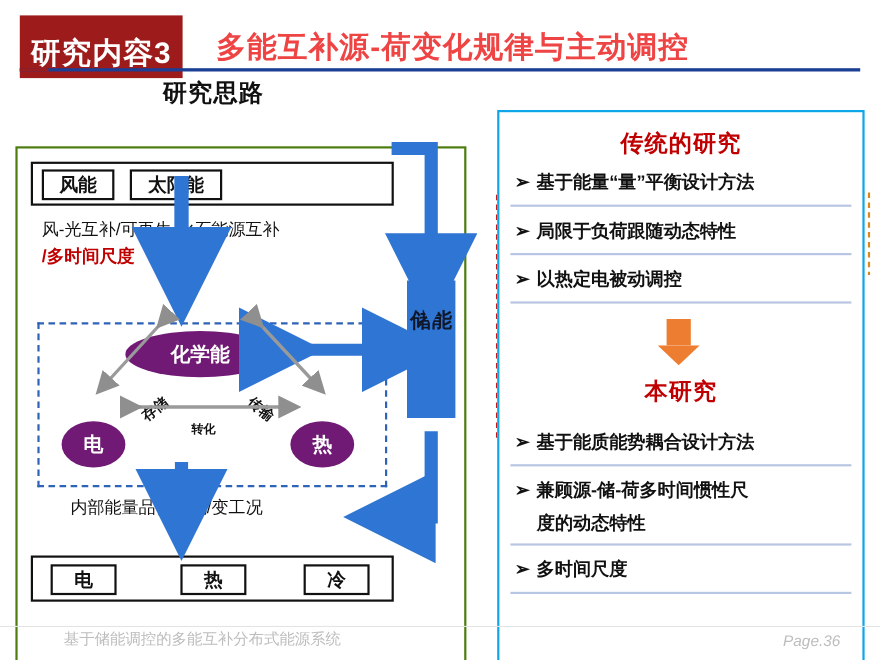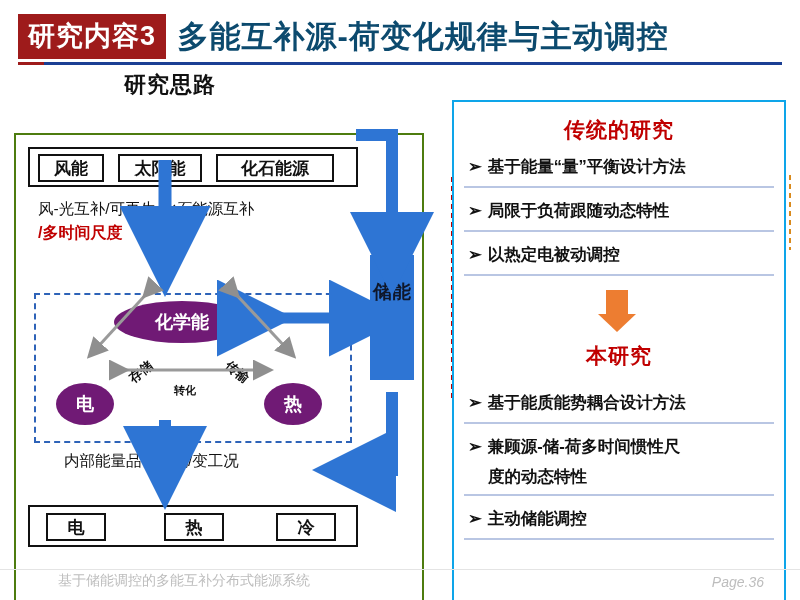--- a/index.html
+++ b/index.html
@@ -28,30 +28,30 @@
     top: 14px;
     width: 764px;
     height: 46px;
   }
   .title-red-box {
     display: inline-block;
     background: #9e1b1b;
     color: #ffffff;
     font-size: 27px;
     font-weight: bold;
-    padding: 4px 10px 5px 10px;
+    padding: 16px 10px 5px 10px;
     letter-spacing: 1px;
     vertical-align: middle;
   }
   .title-blue {
     display: inline-block;
-    color: #0c4a6e;
-    font-size: 31px;
-    font-weight: bold;
-    margin-left: 7px;
+    color: #ef4444;
+    font-size: 27px;
+    font-weight: bold;
+    margin-left: 26px;
     vertical-align: middle;
     letter-spacing: 1px;
   }
   .title-underline {
     position: absolute;
     left: 18px;
     top: 62px;
     width: 764px;
     height: 3px;
     background: #1b3f94;
@@ -61,21 +61,21 @@
     left: 18px;
     top: 62px;
     width: 26px;
     height: 3px;
     background: #9e1b1b;
   }
 
   
   .section-heading {
     position: absolute;
-    left: 124px;
+    left: 148px;
     top: 70px;
     font-size: 22px;
     font-weight: bold;
     color: #111111;
     letter-spacing: 1px;
   }
 
   
   .left-panel {
     position: absolute;
@@ -375,21 +375,20 @@
   <div class="title-underline"></div>
   <div class="title-underline-accent"></div>
 
   <div class="section-heading">研究思路</div>
 
   <div class="left-panel">
 
     <div class="src-row">
       <div class="src-cell c1">风能</div>
       <div class="src-cell c2">太阳能</div>
-      <div class="src-cell c3">化石能源</div>
     </div>
 
     <div class="text-line complement-line1">风-光互补/可再生-化石能源互补</div>
     <div class="text-line complement-line2">/多时间尺度</div>
 
     <div class="mid-dash-box"></div>
 
     <div class="ellipse ell-chem">化学能</div>
     <div class="ellipse ell-elec">电</div>
     <div class="ellipse ell-heat">热</div>
@@ -464,21 +463,21 @@
     </div>
     <div class="sep-line" style="top:320px;"></div>
 
     <div class="bullet" style="top:332px;">
       <span class="mark">➢</span><span>兼顾源-储-荷多时间惯性尺</span>
     </div>
     <div class="bullet" style="top:362px; left:34px;">度的动态特性</div>
     <div class="sep-line" style="top:392px;"></div>
 
     <div class="bullet" style="top:404px;">
-      <span class="mark">➢</span><span>主动储能调控</span>
+      <span class="mark">➢</span><span>多时间尺度</span>
     </div>
     <div class="sep-line" style="top:436px;"></div>
   </div>
 
   <div class="orange-arrow">
     <div class="shaft"></div>
     <div class="head"></div>
   </div>
 
   <div class="footer-line"></div>

